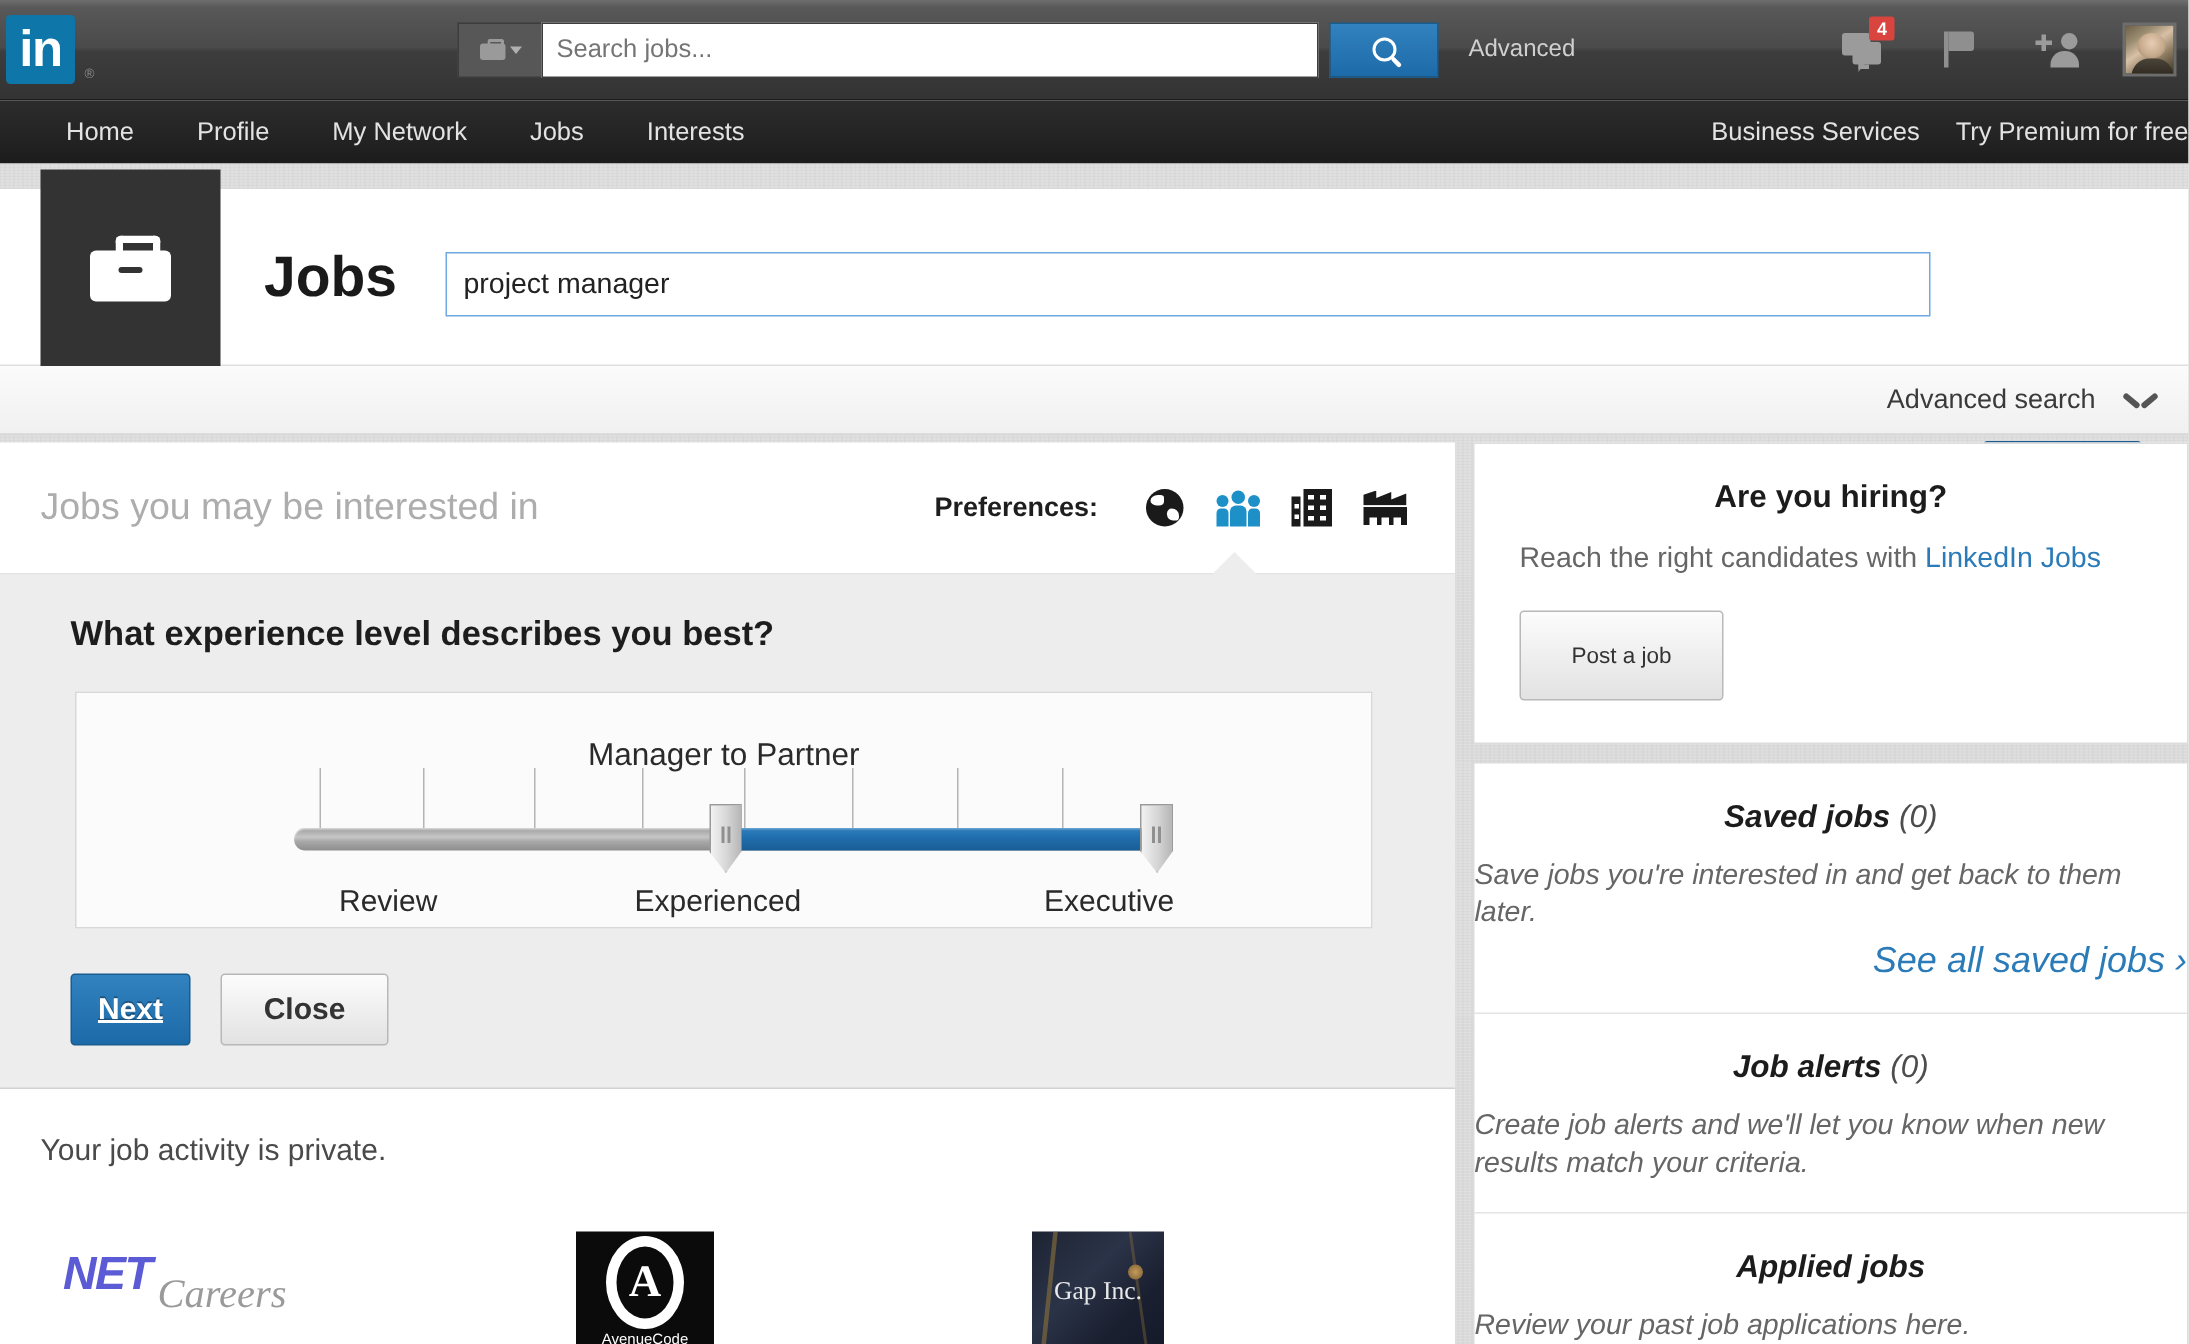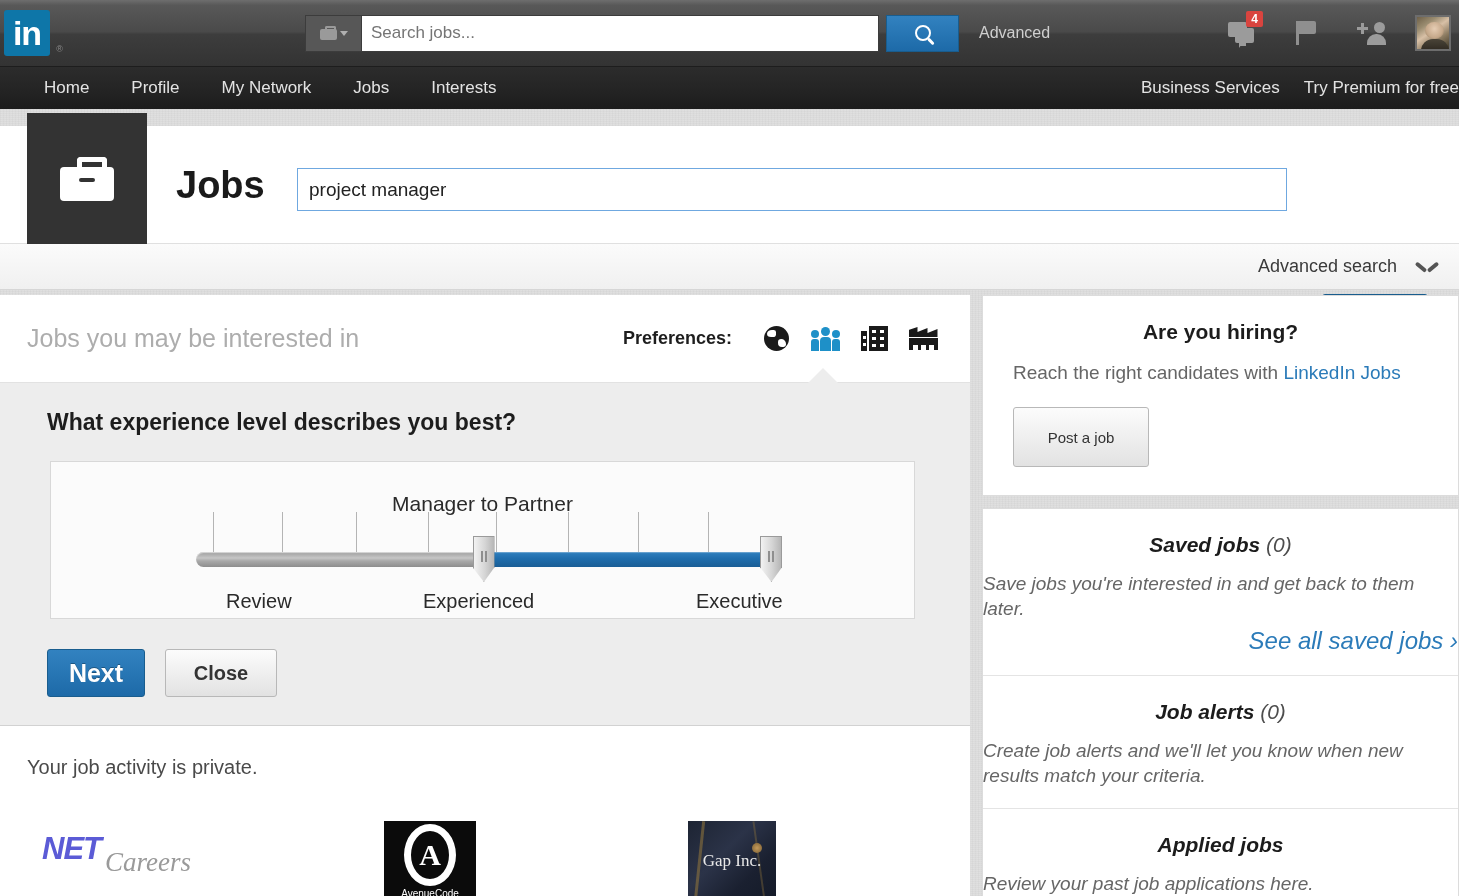--- a/index.html
+++ b/index.html
@@ -216,23 +216,23 @@
     position:absolute; top:2px; width: 22px; height: 46px; cursor: pointer;
     background: linear-gradient(to right, #f2f2f2 0%, #d5d5d5 55%, #b6b6b6 100%);
     border: 1px solid #9a9a9a;
     clip-path: polygon(0 0, 100% 0, 100% 68%, 52% 100%, 0 68%);
   }
   .handle .grip { position:absolute; left:7px; top:14px; width:2px; height:11px; background:#8f8f8f;
      box-shadow: 4px 0 0 #8f8f8f; }
   .axis-label { position:absolute; top:128px; font-size: 20px; color:#2a2a2a; }
   .wiz-btns { margin: 30px 0 0 47px; padding-bottom: 28px; display:flex; gap: 20px; }
   .btn-next {
-    width: 98px; height: 48px; border-radius: 3px; border:1px solid #195d8e;
+    width: 80px; height: 48px; border-radius: 3px; border:1px solid #195d8e;
     background: linear-gradient(to bottom, #3282c0 0%, #1d6aa8 100%);
-    color:#fff; font-size: 25px; font-weight:bold; cursor:pointer; text-shadow: 0 -1px 0 rgba(0,0,0,.3);
+    color:#fff; font-size: 20px; font-weight:bold; cursor:pointer; text-shadow: 0 -1px 0 rgba(0,0,0,.3); text-decoration: underline;
   }
   .btn-close {
     width: 112px; height: 48px; border-radius: 3px; border:1px solid #b8b8b8;
     background: linear-gradient(to bottom, #fcfcfc 0%, #e2e2e2 100%);
     color:#333; font-size: 20px; font-weight:bold; cursor:pointer;
   }
 
   
   .privacy-sec { background:#fff; padding-top: 30px; height: 180px; position: relative; }
   .privacy-text { margin-left: 27px; font-size: 20px; color:#4a4a4a; }

